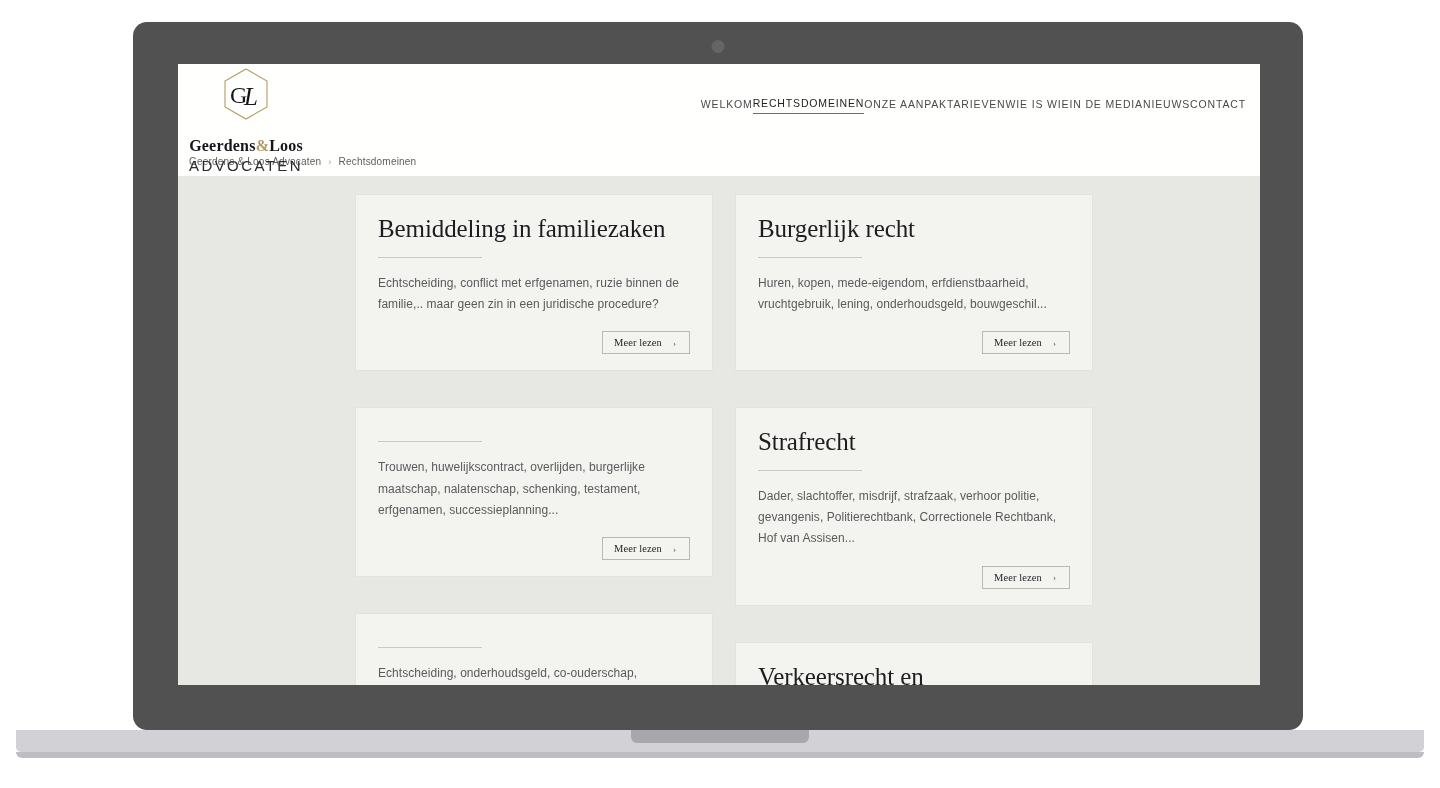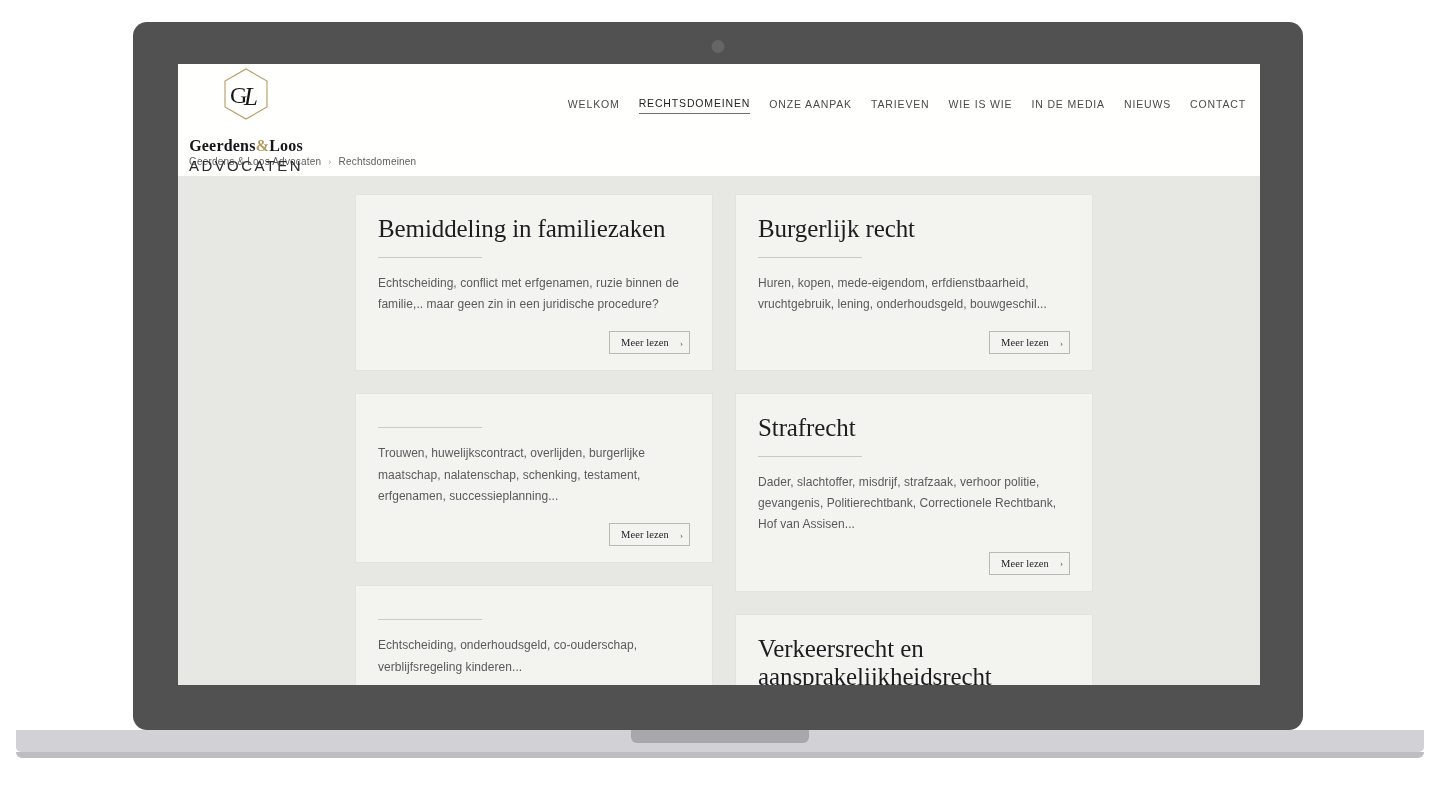--- a/index.html
+++ b/index.html
@@ -116,21 +116,20 @@
     letter-spacing: 2.4px;
     color: #2b2b2e;
     margin-top: 2px;
   }
 
   .main-nav {
     position: absolute;
     right: 14px;
     top: 33px;
     display: flex;
-    gap: 19px;
     align-items: center;
   }
   .nav-item {
     font-size: 10.5px;
     letter-spacing: .85px;
     color: #4a4a4d;
     text-decoration: none;
     white-space: nowrap;
     padding-bottom: 4px;
     cursor: pointer;
@@ -161,21 +160,21 @@
   }
   .grid {
     width: 738px;
     margin-left: 177px;
     display: grid;
     grid-template-columns: 1fr 1fr;
     column-gap: 22px;
     row-gap: 22px;
     align-items: start;
   }
-  .col { display: flex; flex-direction: column; gap: 22px; }
+  .col { display: flex; flex-direction: column; gap: 36px; }
 
   .card {
     background: #f3f3f0;
     border: 1px solid #e2e2de;
     padding: 20px 22px 16px 22px;
     display: flex;
     flex-direction: column;
     cursor: pointer;
   }
   .card-title {
@@ -200,21 +199,21 @@
   }
   .card-footer {
     display: flex;
     justify-content: flex-end;
     margin-top: auto;
     padding-top: 16px;
   }
   .read-more {
     border: 1px solid #b9b9b3;
     background: #f3f3f0;
-    padding: 5px 6px 5px 11px;
+    padding: 5px 13px 5px 11px;
     font-family: "Liberation Serif", serif;
     font-size: 10.5px;
     color: #25252a;
     display: inline-flex;
     align-items: center;
     gap: 11px;
     cursor: pointer;
     letter-spacing: .1px;
   }
   .read-more .chev { font-size: 9px; color: #4a4a4d; }

